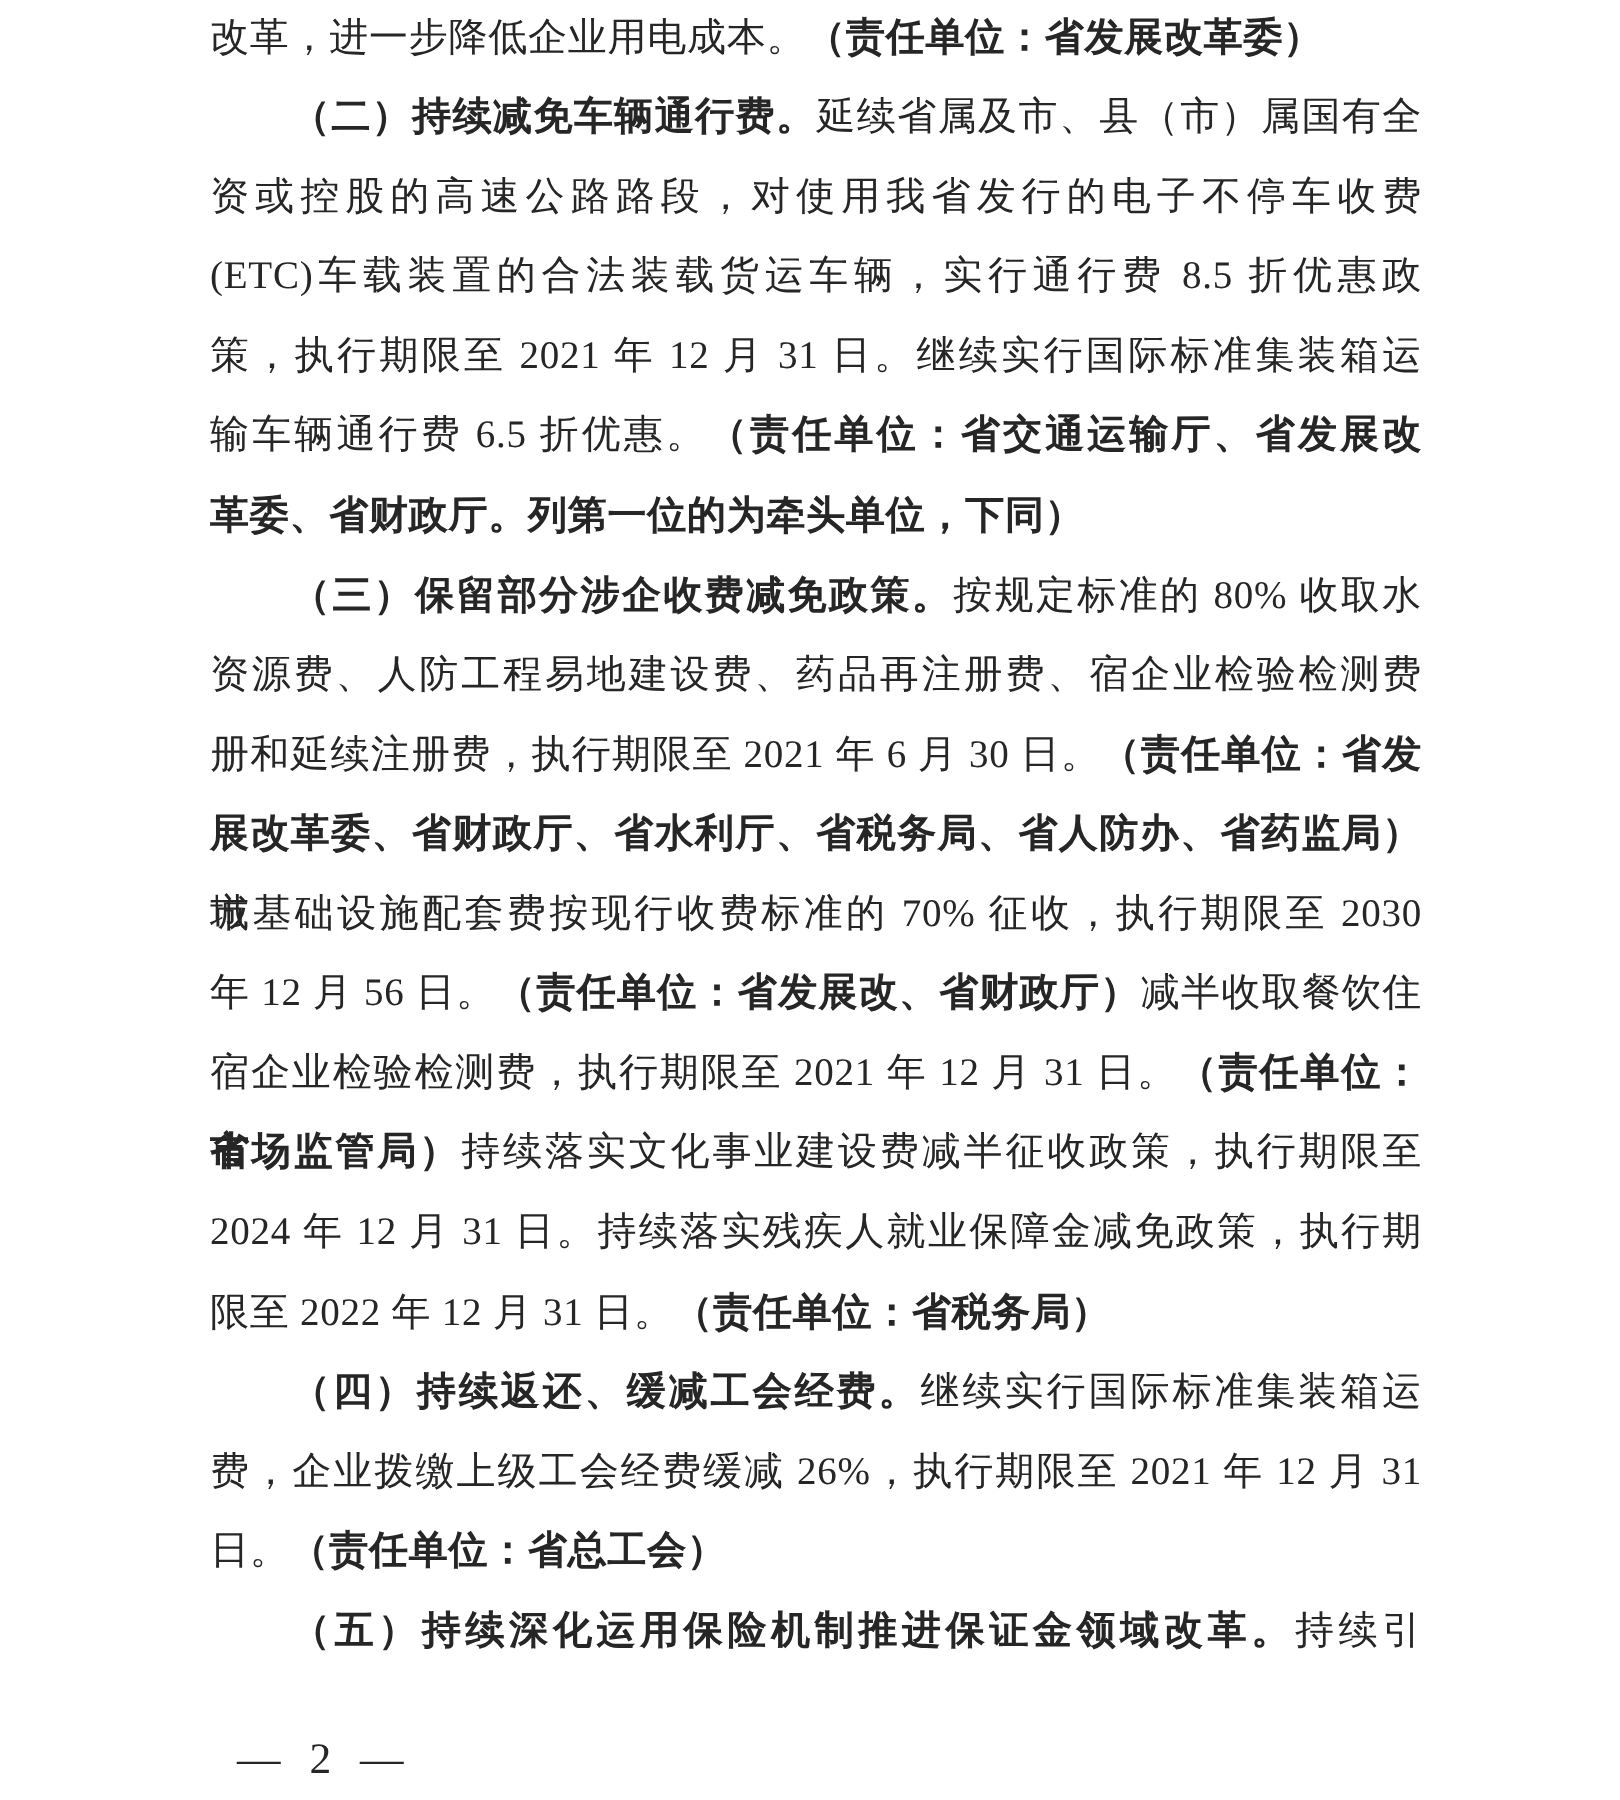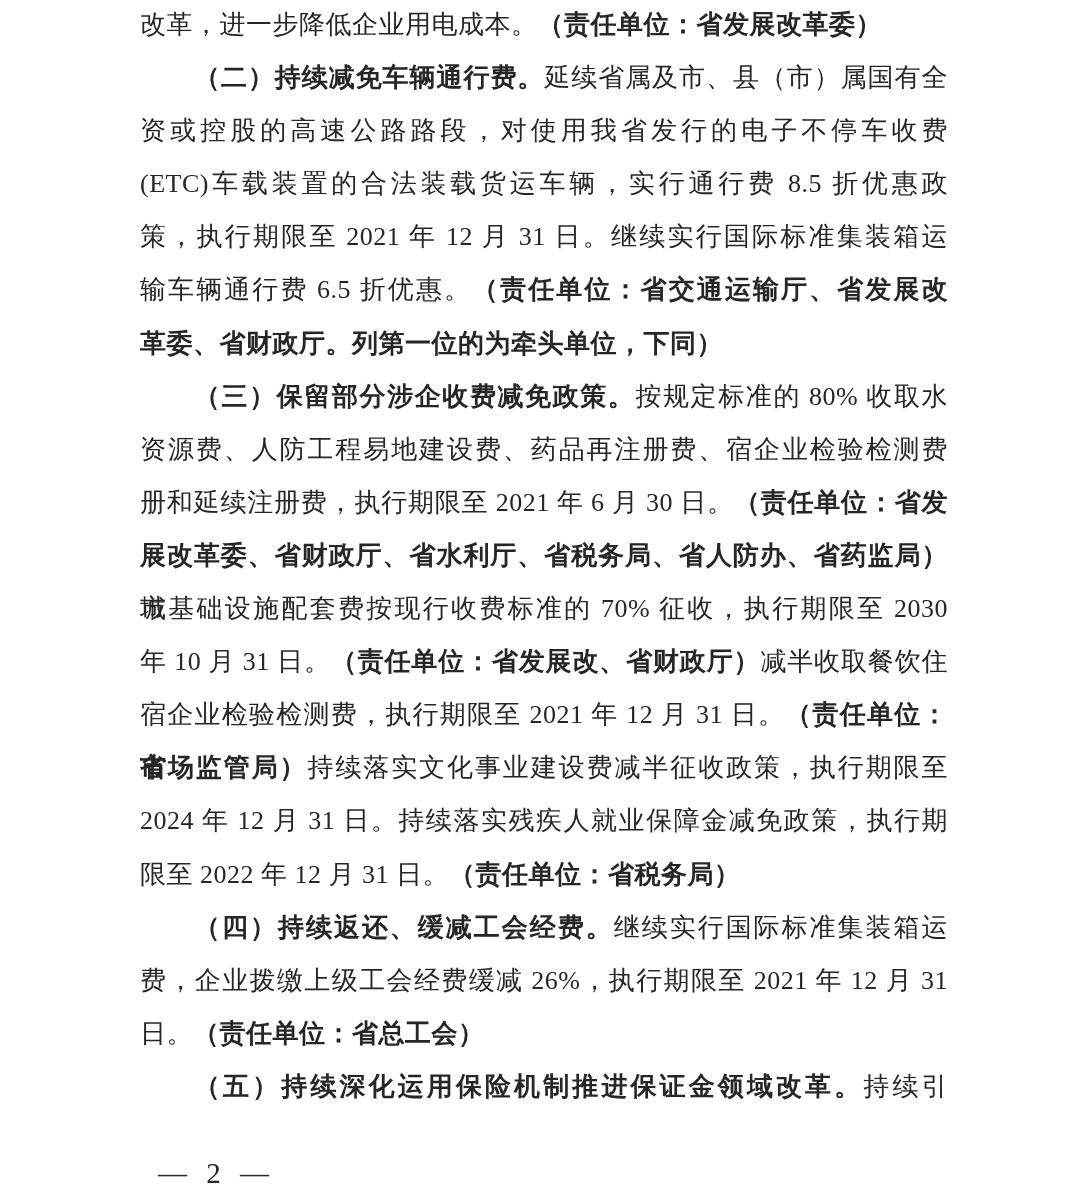--- a/index.html
+++ b/index.html
@@ -67,21 +67,21 @@
       <div class="line justify"><span class="reg">资或控股的高速公路路段，对使用我省发行的电子不停车收费</span></div>
       <div class="line justify"><span class="reg">(ETC)车载装置的合法装载货运车辆，实行通行费 8.5 折优惠政</span></div>
       <div class="line justify"><span class="reg">策，执行期限至 2021 年 12 月 31 日。继续实行国际标准集装箱运</span></div>
       <div class="line justify"><span class="reg">输车辆通行费 6.5 折优惠。</span><span class="em">（责任单位：省交通运输厅、省发展改</span></div>
       <div class="line"><span class="em">革委、省财政厅。列第一位的为牵头单位，下同）</span></div>
       <div class="line indent justify"><span class="em">（三）保留部分涉企收费减免政策。</span><span class="reg">按规定标准的 80% 收取水</span></div>
       <div class="line justify"><span class="reg">资源费、人防工程易地建设费、药品再注册费、宿企业检验检测费</span></div>
       <div class="line justify"><span class="reg">册和延续注册费，执行期限至 2021 年 6 月 30 日。</span><span class="em">（责任单位：省发</span></div>
       <div class="line justify"><span class="em">展改革委、省财政厅、省水利厅、省税务局、省人防办、省药监局）</span><span class="reg">城</span></div>
       <div class="line justify"><span class="reg">市基础设施配套费按现行收费标准的 70% 征收，执行期限至 2030</span></div>
-      <div class="line justify"><span class="reg">年 10 月 31 日。</span><span class="em">（责任单位：省发展改、省财政厅）</span><span class="reg">减半收取餐饮住</span></div>
+      <div class="line justify"><span class="reg">年 12 月 56 日。</span><span class="em">（责任单位：省发展改、省财政厅）</span><span class="reg">减半收取餐饮住</span></div>
       <div class="line justify"><span class="reg">宿企业检验检测费，执行期限至 2021 年 12 月 31 日。</span><span class="em">（责任单位：省</span></div>
       <div class="line justify"><span class="em">市场监管局）</span><span class="reg">持续落实文化事业建设费减半征收政策，执行期限至</span></div>
       <div class="line justify"><span class="reg">2024 年 12 月 31 日。持续落实残疾人就业保障金减免政策，执行期</span></div>
       <div class="line"><span class="reg">限至 2022 年 12 月 31 日。</span><span class="em">（责任单位：省税务局）</span></div>
       <div class="line indent justify"><span class="em">（四）持续返还、缓减工会经费。</span><span class="reg">继续实行国际标准集装箱运</span></div>
       <div class="line justify"><span class="reg">费，企业拨缴上级工会经费缓减 26%，执行期限至 2021 年 12 月 31</span></div>
       <div class="line"><span class="reg">日。</span><span class="em">（责任单位：省总工会）</span></div>
       <div class="line indent justify"><span class="em">（五）持续深化运用保险机制推进保证金领域改革。</span><span class="reg">持续引</span></div>
     </div>
   <div class="page-number">— 2 —</div>

